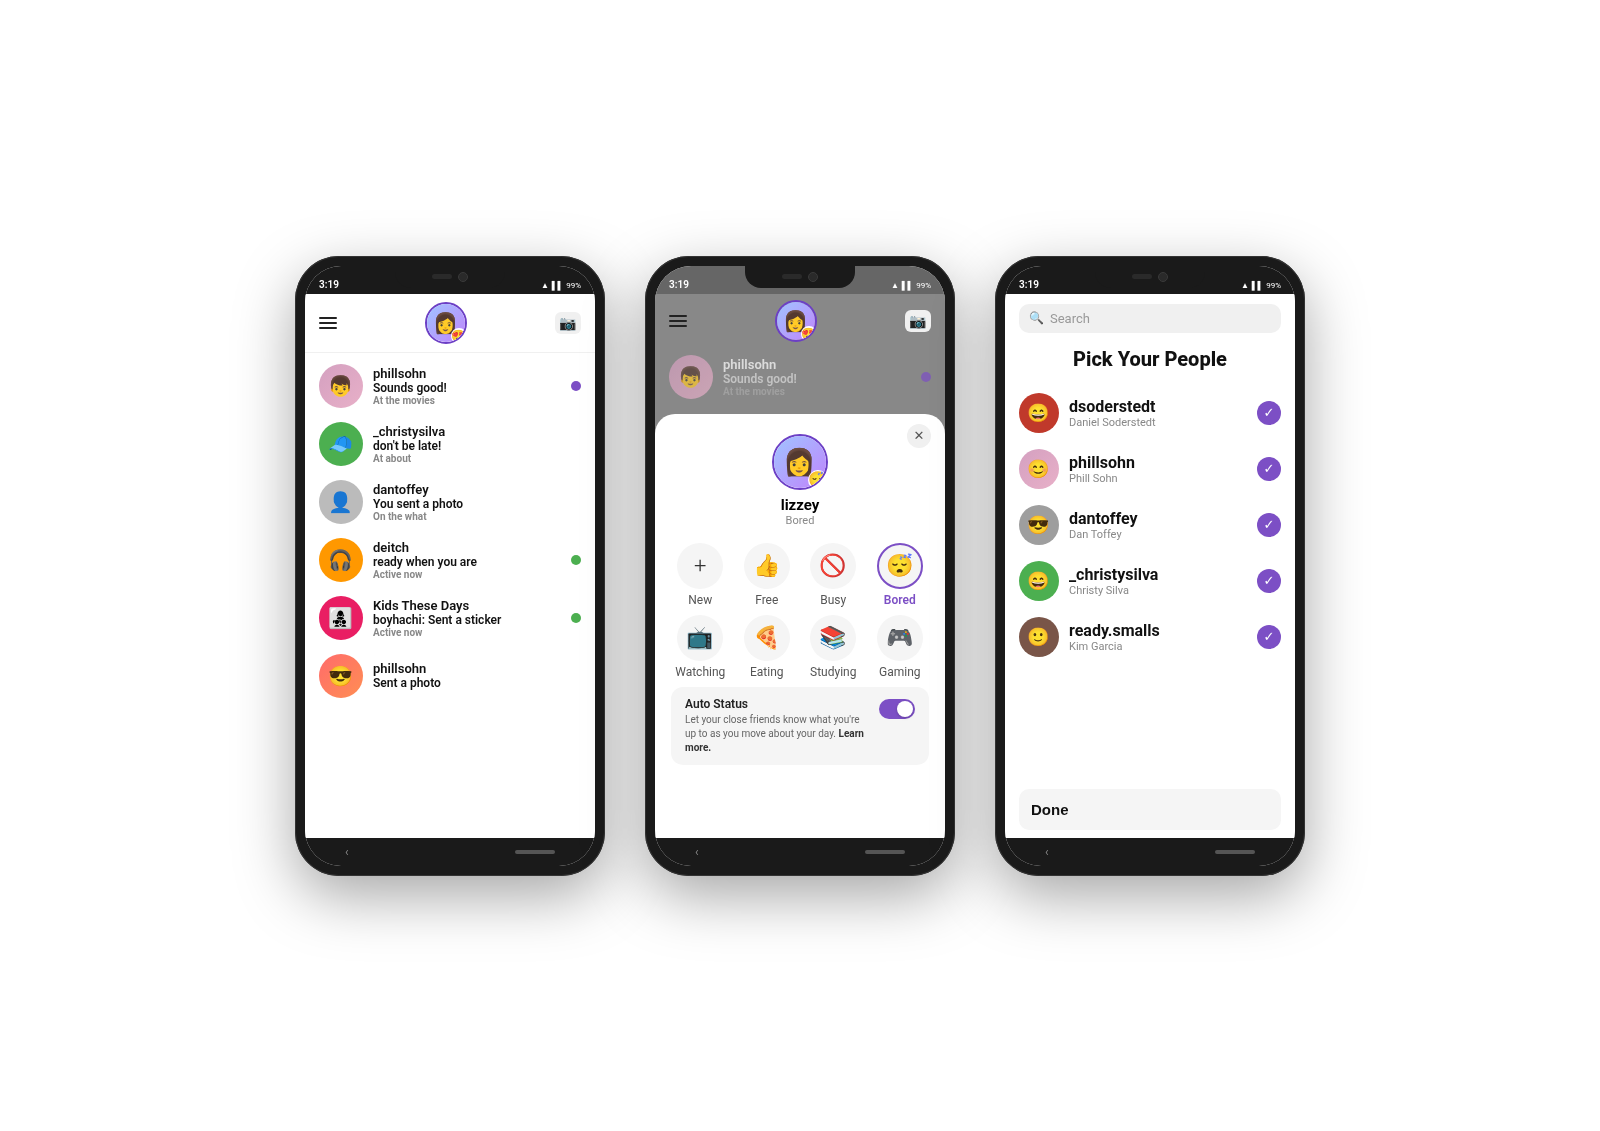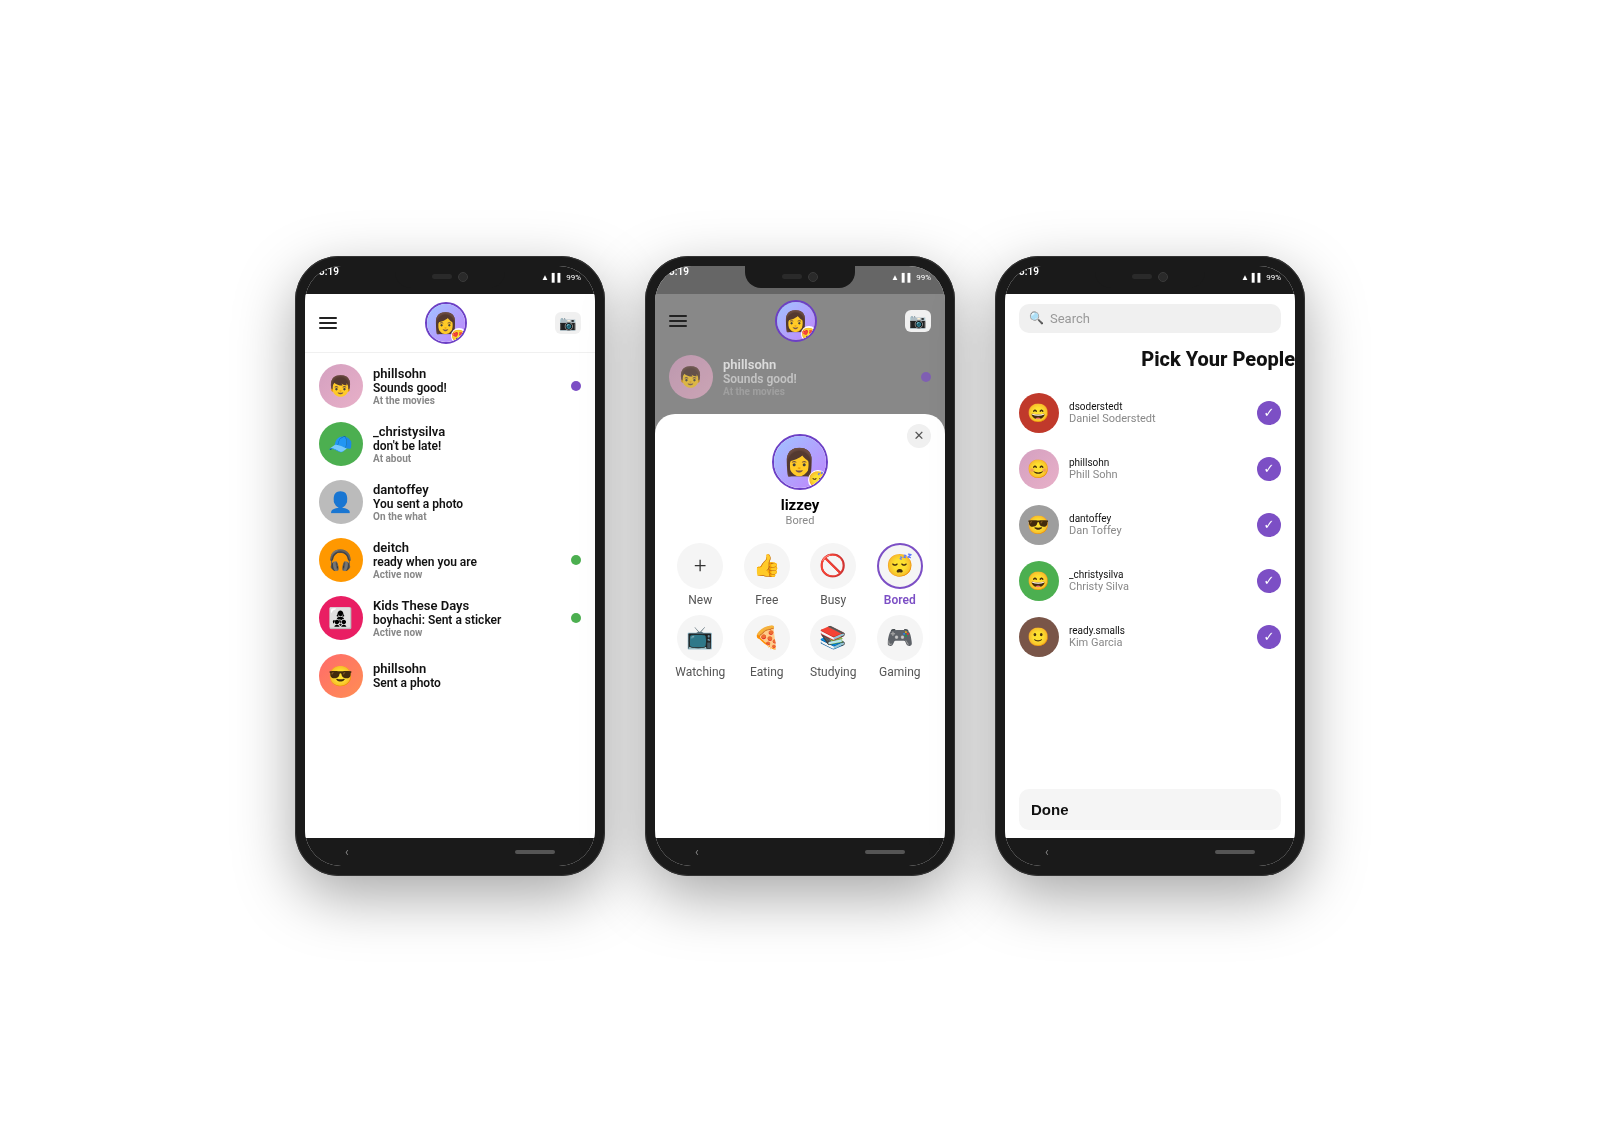--- a/index.html
+++ b/index.html
@@ -32,20 +32,21 @@
       overflow: hidden;
       flex: 1;
       background: #fff;
       display: flex;
       flex-direction: column;
     }
     .notch-bar {
       height: 28px;
       background: #1a1a1a;
       display: flex;
+      align-items: flex-end;
       justify-content: space-between;
       padding: 0 14px 4px;
       border-radius: 36px 36px 0 0;
       position: relative;
       z-index: 10;
       gap: 36px;
     }
     .notch {
       position: absolute;
       top: 0;
@@ -368,21 +369,21 @@
       font-size: 12px;
       color: #999;
     }
     .search-placeholder {
       font-size: 13px;
       color: #999;
     }
     .pick-title {
       font-size: 20px;
       font-weight: 800;
-      text-align: right;
+      text-align: center;
       margin: 8px 0 4px;
       color: #111;
     }
     .pick-desc {
       font-size: 11px;
       color: #888;
       text-align: center;
       padding: 0 24px;
       line-height: 1.5;
     }
@@ -400,22 +401,22 @@
     .people-avatar {
       width: 40px; height: 40px;
       border-radius: 50%;
       font-size: 18px;
       display: flex; align-items: center; justify-content: center;
       flex-shrink: 0;
       overflow: hidden;
     }
     .people-info { flex: 1; }
     .people-name {
-      font-size: 10px;
-      font-weight: 400;
+      font-size: 16px;
+      font-weight: 700;
       color: #111;
     }
     .people-handle {
       font-size: 11px;
       color: #888;
     }
     .check-circle {
       width: 24px; height: 24px;
       border-radius: 50%;
       background: #7c4fc5;
@@ -629,20 +630,34 @@
           <div class="status-item">
             <div class="status-icon-circle">📚</div>
             <div class="status-label">Studying</div>
           </div>
           <div class="status-item">
             <div class="status-icon-circle">🎮</div>
             <div class="status-label">Gaming</div>
           </div>
         </div>
 
+        <div class="auto-status-card">
+          <div class="auto-status-row">
+            <div>
+              <div class="auto-status-title">Auto Status</div>
+              <div class="auto-status-desc">
+                <span>Let your close friends know what you're up to as you move about your day.</span>
+                <span class="learn">Learn more.</span>
+              </div>
+            </div>
+            <div class="toggle-switch">
+              <div class="toggle-knob"></div>
+            </div>
+          </div>
+        </div>
       </div>
     </div>
     <div class="phone-bottom">
       <span class="nav-arrow">‹</span>
       <div class="nav-pill"></div>
     </div>
   </div>
 </div>
 
 <div class="phone">

